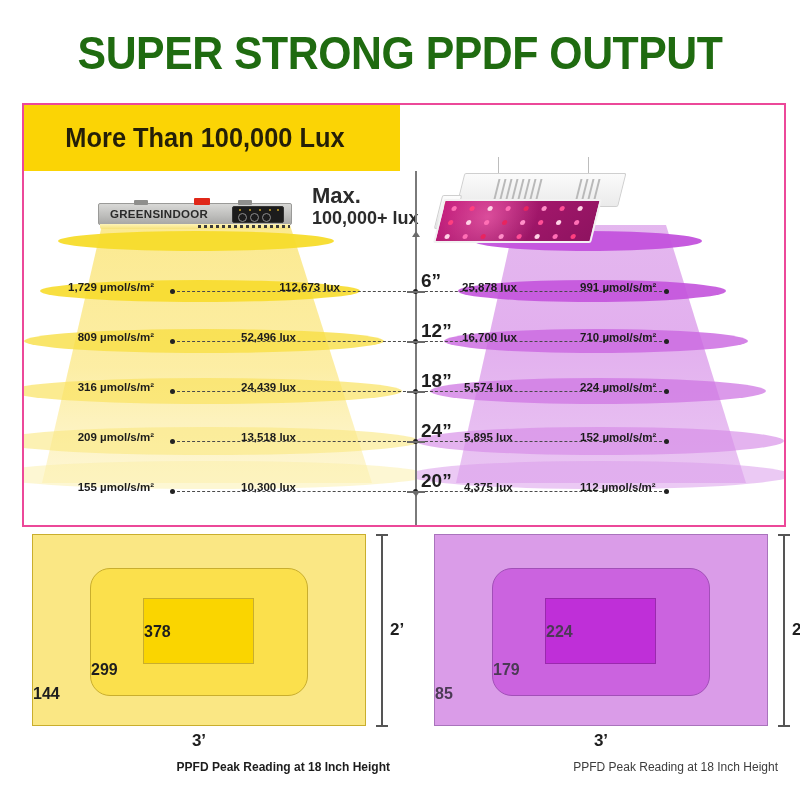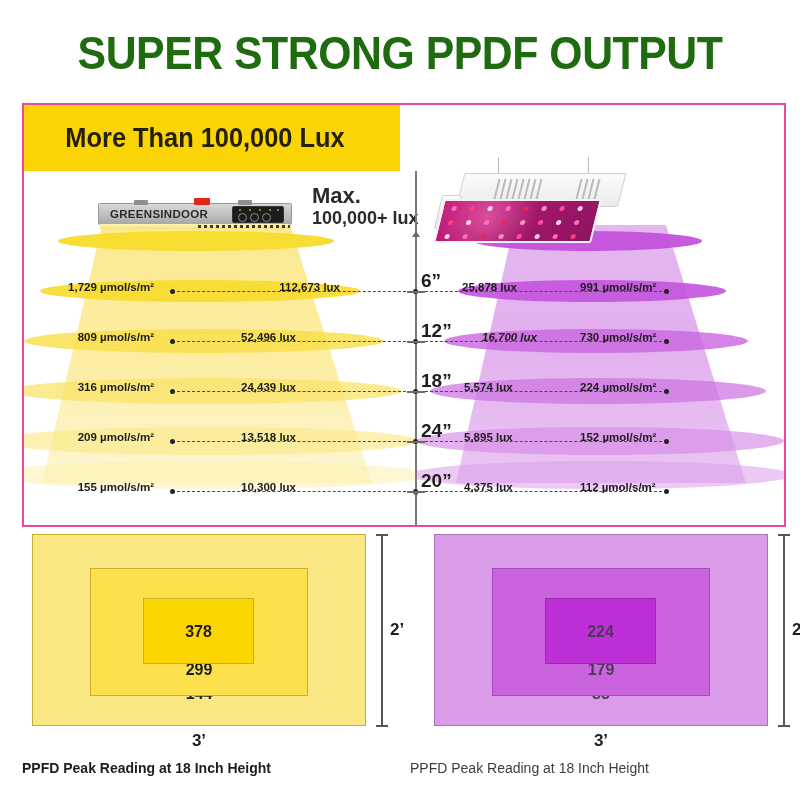--- a/index.html
+++ b/index.html
@@ -140,24 +140,24 @@
     position:absolute;font-weight:bold;font-size:11.5px;color:#1b1b1b;
     white-space:nowrap;
     font-family:"Liberation Sans","Liberation Sans Narrow",sans-serif;
   }
 
   
   .foot{position:absolute;top:534px;}
   .footL{left:32px;}
   .footR{left:434px;}
   .box-outer{position:absolute;width:334px;height:192px;box-sizing:border-box;}
-  .box-mid{position:absolute;left:58px;top:34px;width:218px;height:128px;box-sizing:border-box;}
+  .box-mid{position:absolute;left:58px;top:34px;width:218px;height:128px;box-sizing:border-box;border-radius:20px;}
   .box-in{position:absolute;left:111px;top:64px;width:111px;height:66px;box-sizing:border-box;}
   .bnum{
-    position:absolute;width:100%;text-align:center;font-weight:bold;font-size:16px;
+    position:absolute;width:100%;font-weight:bold;font-size:16px;
     font-family:"Liberation Sans",sans-serif;
   }
   .yellowTxt{color:#1e1e1e;}
   .purpleTxt{color:#4b3a55;font-weight:bold;}
 
   .dimV{position:absolute;}
   .dimV .bar{position:absolute;left:5px;top:0;width:1.5px;height:192px;background:#555;}
   .dimV .cap{position:absolute;left:0;width:12px;height:1.5px;background:#555;}
   .dimV .lab{
     position:absolute;left:14px;top:86px;font-size:17px;font-weight:bold;color:#1e1e1e;
@@ -166,21 +166,21 @@
   .dimH{position:absolute;width:334px;height:16px;}
   .dimH .bar{position:absolute;left:0;top:7px;width:334px;height:1.5px;background:#555;}
   .dimH .cap{position:absolute;top:2px;width:1.5px;height:11px;background:#555;}
   .dimH .lab{
     position:absolute;left:0;top:-3px;width:334px;text-align:center;font-size:17px;font-weight:bold;
     color:#1e1e1e;background:#fff;
     font-family:"Liberation Sans Narrow","Liberation Sans",sans-serif;
   }
   .dimH .lab span{background:#fff;padding:0 7px;}
   .caption{
-    position:absolute;top:760px;width:368px;text-align:left;font-size:14px;
+    position:absolute;top:760px;width:368px;text-align:right;font-size:12px;
     font-family:"Liberation Sans",sans-serif;
   }
   .capL{left:22px;color:#1d1d1d;font-weight:bold;}
   .capR{left:410px;color:#3d3d3d;font-weight:normal;}
 </style>
 </head>
 <body>
 
 <div id="root">
 
@@ -324,22 +324,22 @@
 
       <div class="dline" style="left:148px;top:170px;width:244px;"></div>
       <div class="dline" style="left:391px;top:170px;width:252px;"></div>
       <div class="dnode" style="left:146px;top:168px;"></div>
       <div class="dnode" style="left:389px;top:168px;"></div>
       <div class="dnode" style="left:640px;top:168px;"></div>
       <div class="tick" style="top:170px"></div>
       <div class="distlab" style="top:149px">12”</div>
       <div class="val" style="left:130px;top:160px;transform:translateX(-100%);">809 µmol/s/m²</div>
       <div class="val" style="left:272px;top:160px;transform:translateX(-100%);">52,496 lux</div>
-      <div class="val" style="left:458px;top:160px;font-style:italic;">16,700 lux</div>
-      <div class="val" style="left:556px;top:160px;">730 µmol/s/m²</div>
+      <div class="val" style="left:438px;top:160px;">16,700 lux</div>
+      <div class="val" style="left:556px;top:160px;">710 µmol/s/m²</div>
 
       <div class="dline" style="left:148px;top:220px;width:244px;"></div>
       <div class="dline" style="left:391px;top:220px;width:252px;"></div>
       <div class="dnode" style="left:146px;top:218px;"></div>
       <div class="dnode" style="left:389px;top:218px;"></div>
       <div class="dnode" style="left:640px;top:218px;"></div>
       <div class="tick" style="top:220px"></div>
       <div class="distlab" style="top:199px">18”</div>
       <div class="val" style="left:130px;top:210px;transform:translateX(-100%);">316 µmol/s/m²</div>
       <div class="val" style="left:272px;top:210px;transform:translateX(-100%);">24,439 lux</div>

